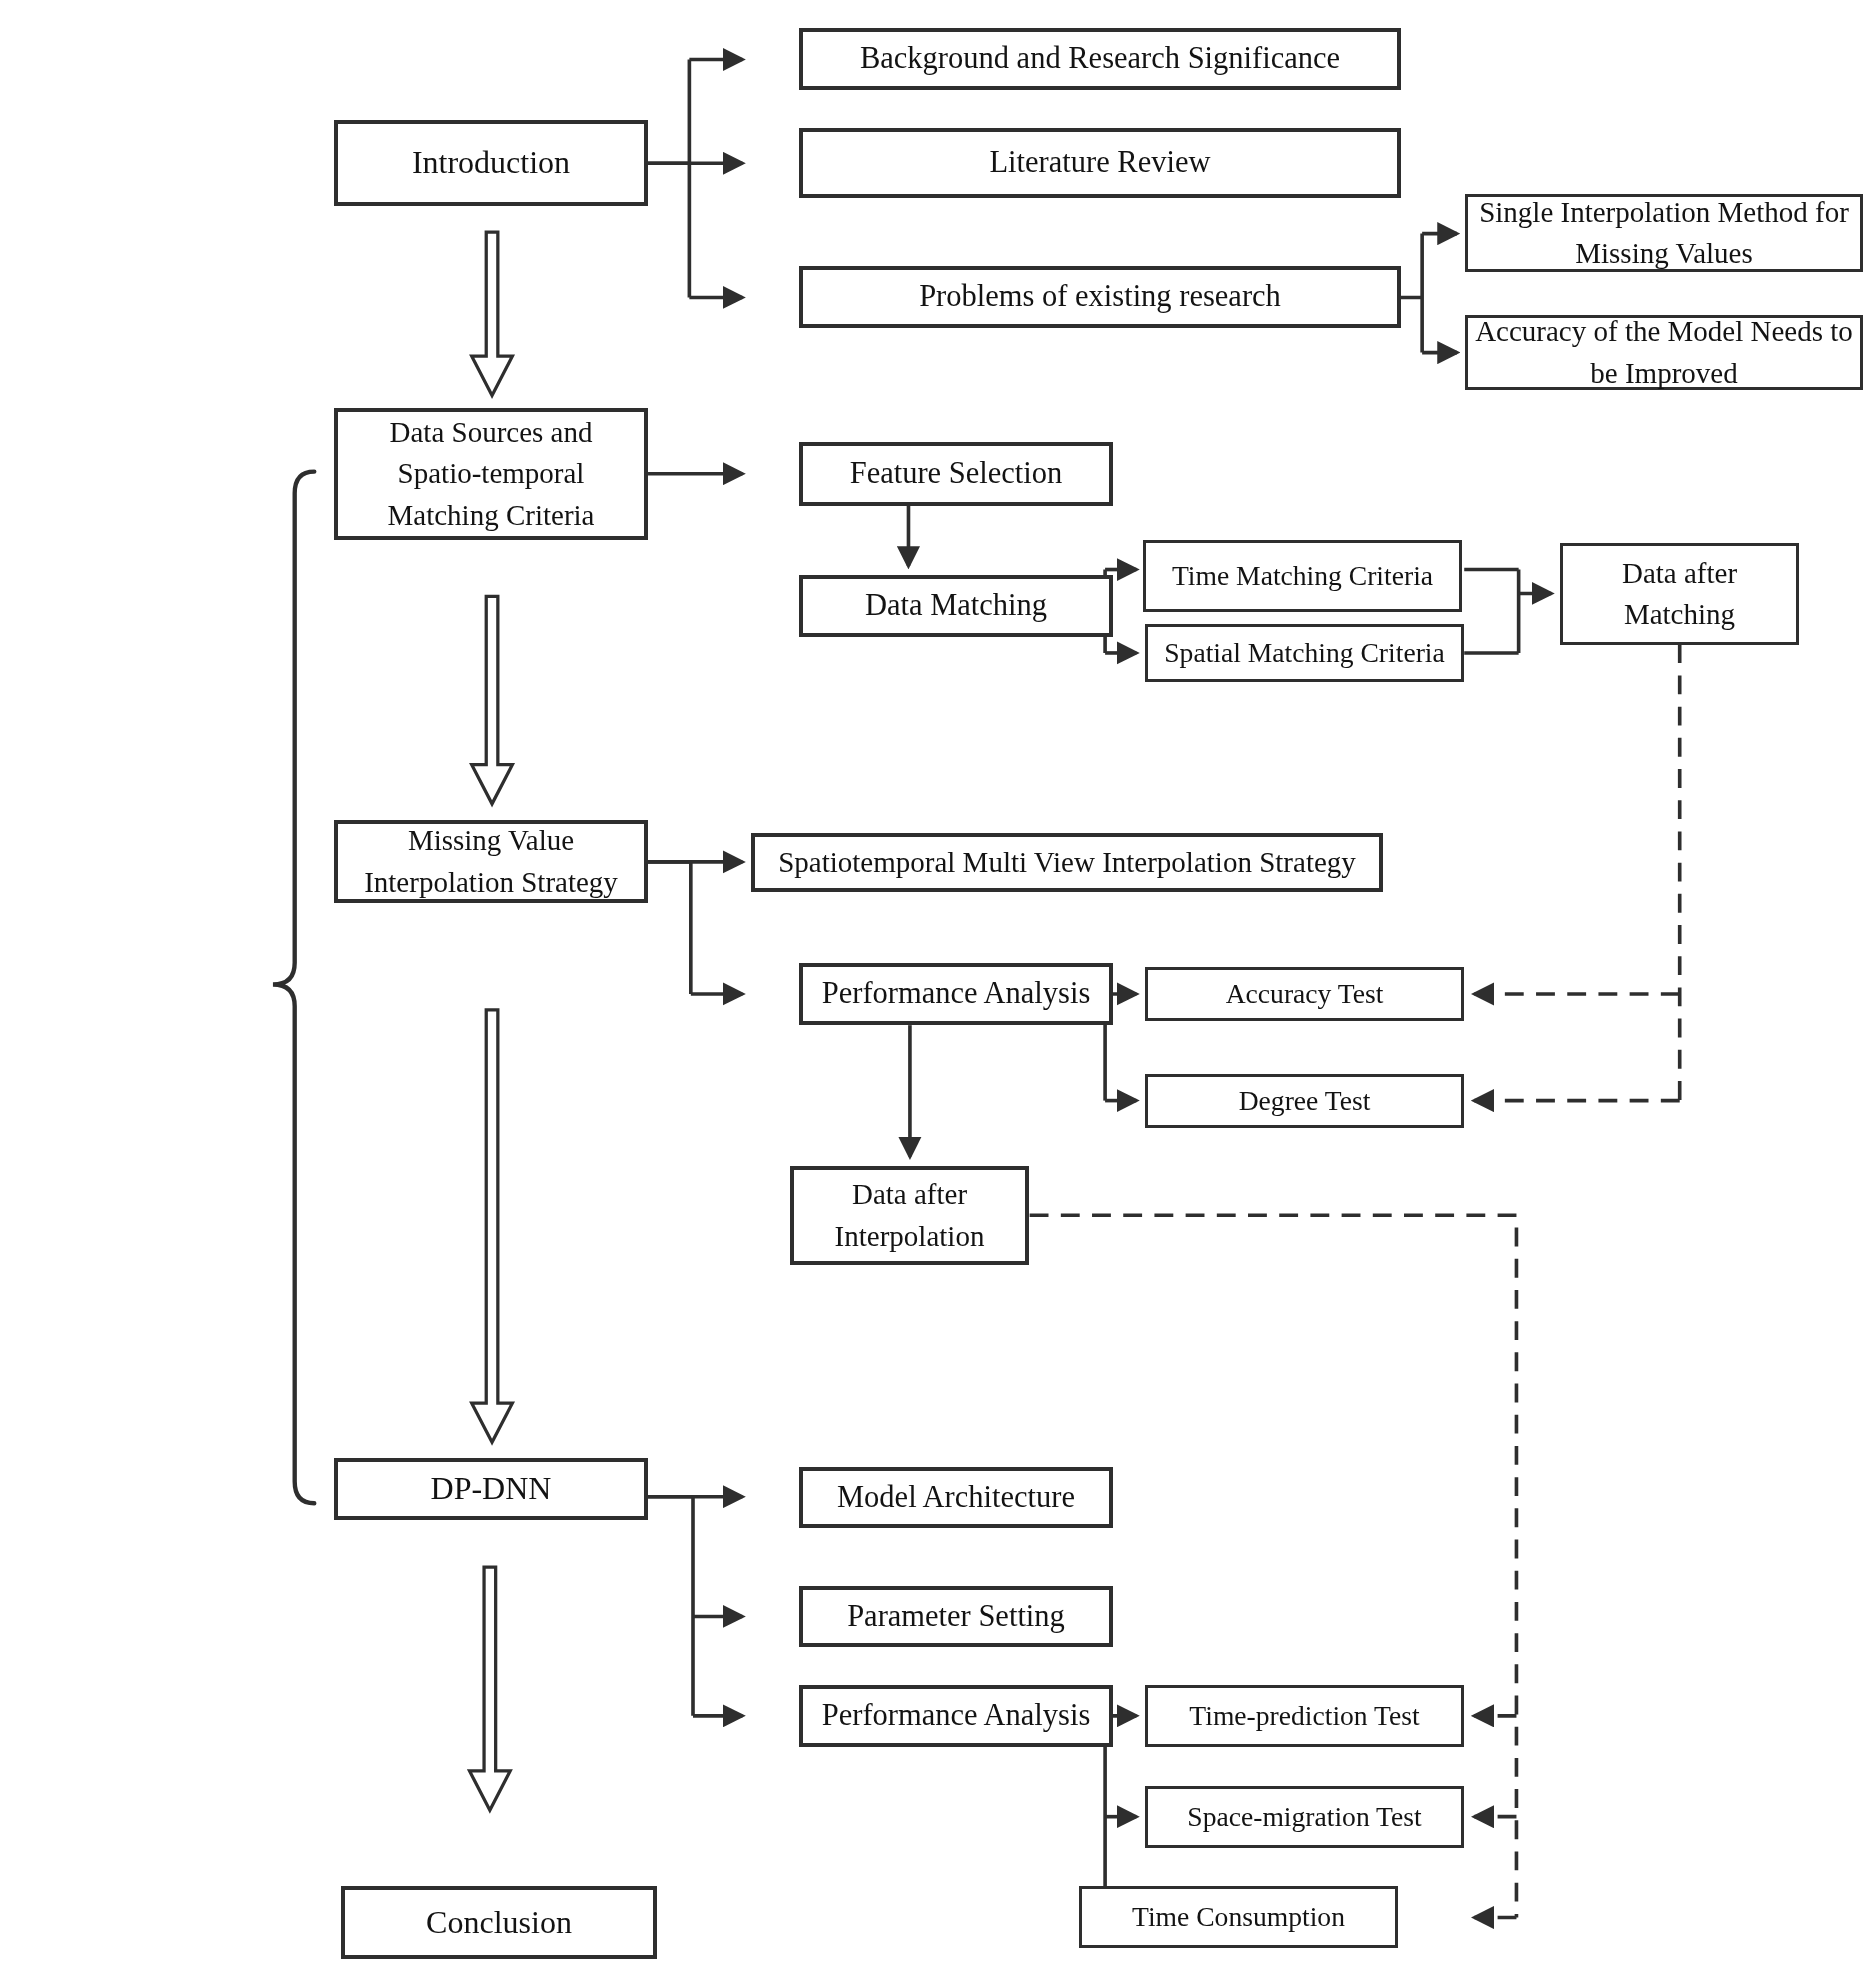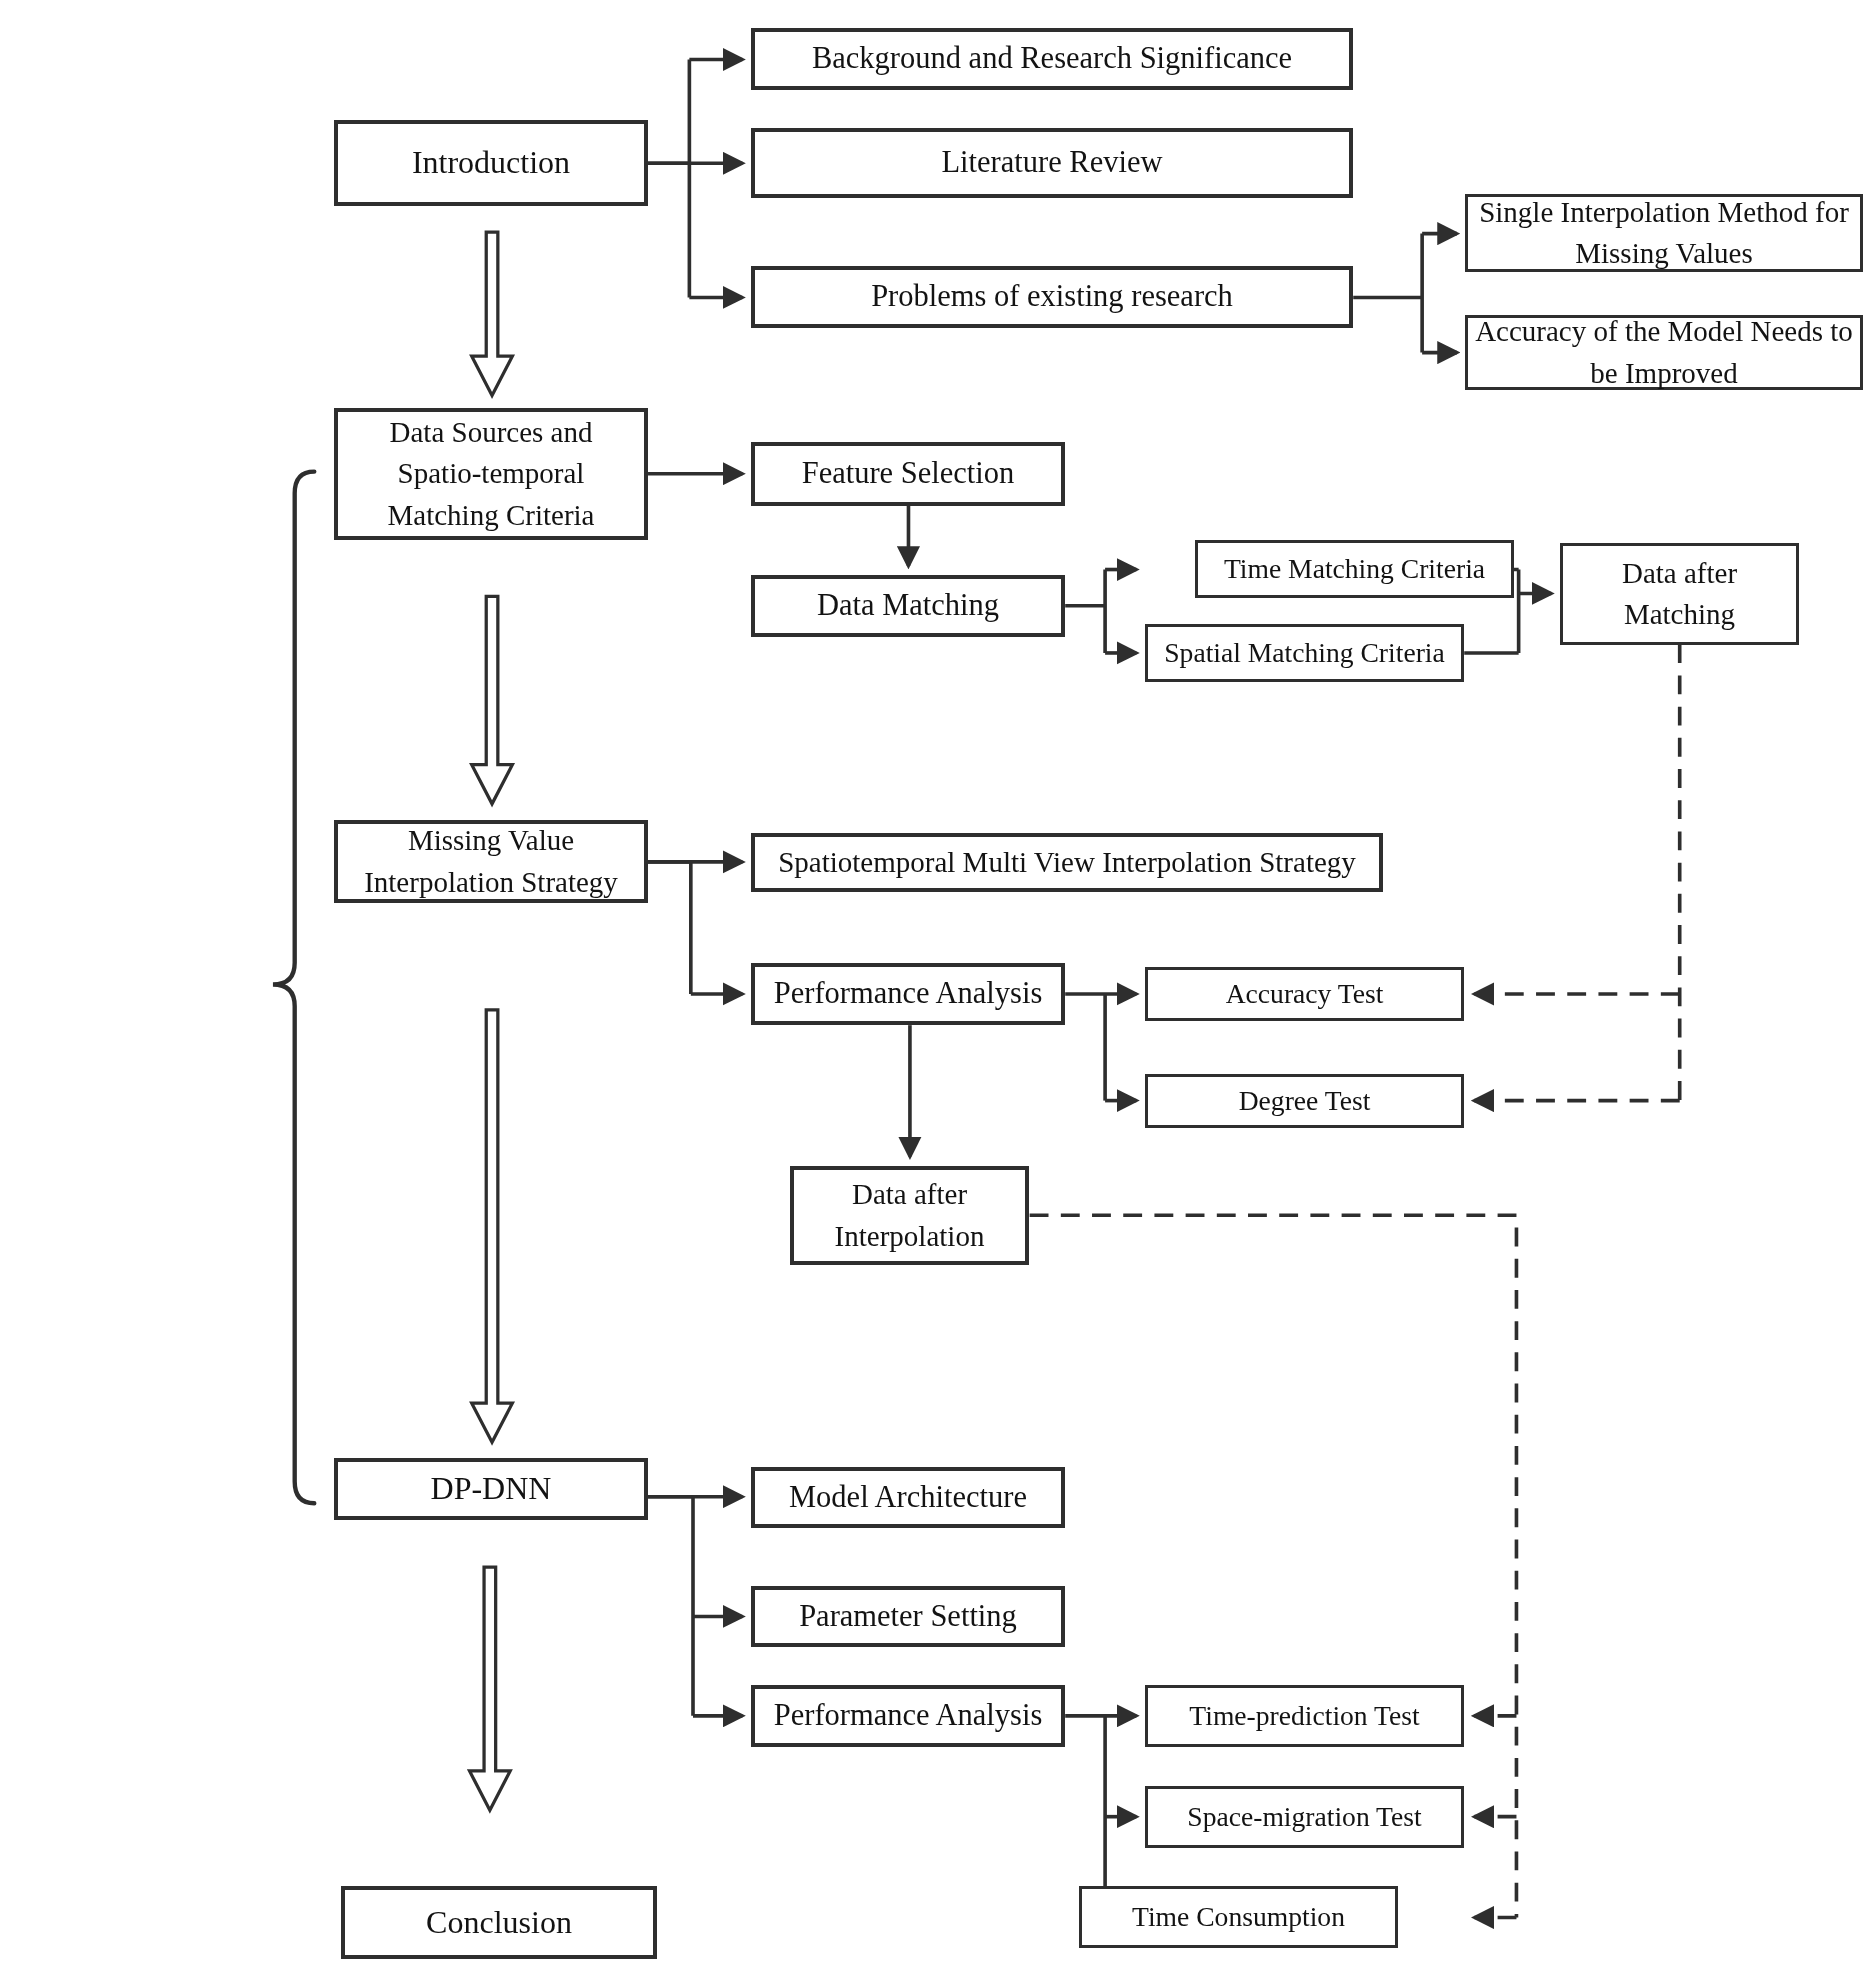--- a/index.html
+++ b/index.html
@@ -30,21 +30,21 @@
     display: flex;
     align-items: center;
     justify-content: center;
     text-align: center;
     color: #131313;
     white-space: pre-line;
     line-height: 1.42;
   }
   .bw4 { border-width: 3.6px; }
   .fs44 { font-size: 32px; }
-  .fs42 { font-size: 30.5px; }
+  .fs42 { font-size: 30.5px; margin-left: 48px; }
   .fs40 { font-size: 29px; }
   .fs38 { font-size: 27.6px; }
   .side-label {
     position: absolute;
     left: 5.8px;
     top: 920px;
     width: 261px;
     text-align: right;
     font-style: italic;
     font-size: 42px;
@@ -142,21 +142,21 @@
   <div class="node fs42" style="left:751px;top:442px;width:314px;height:64px">Feature Selection</div>
   <div class="node fs42" style="left:751px;top:575px;width:314px;height:62px">Data Matching</div>
   <div class="node fs40" style="left:751px;top:833px;width:632px;height:59px">Spatiotemporal Multi View Interpolation Strategy</div>
   <div class="node fs42" style="left:751px;top:963px;width:314px;height:62px">Performance Analysis</div>
   <div class="node fs40" style="left:790px;top:1166px;width:239px;height:99px">Data after
 Interpolation</div>
   <div class="node fs42" style="left:751px;top:1467px;width:314px;height:61px">Model Architecture</div>
   <div class="node fs42" style="left:751px;top:1586px;width:314px;height:61px">Parameter Setting</div>
   <div class="node fs42" style="left:751px;top:1685px;width:314px;height:62px">Performance Analysis</div>
 
-  <div class="node fs38 bw4" style="left:1195px;top:540px;width:319px;height:58px">Time Matching Criteria</div>
+  <div class="node fs38 bw4" style="left:1143px;top:540px;width:319px;height:72px">Time Matching Criteria</div>
   <div class="node fs38 bw4" style="left:1145px;top:624px;width:319px;height:58px">Spatial Matching Criteria</div>
   <div class="node fs38 bw4" style="left:1145px;top:967px;width:319px;height:54px">Accuracy Test</div>
   <div class="node fs38 bw4" style="left:1145px;top:1074px;width:319px;height:54px">Degree Test</div>
   <div class="node fs38 bw4" style="left:1145px;top:1685px;width:319px;height:62px">Time-prediction Test</div>
   <div class="node fs38 bw4" style="left:1145px;top:1786px;width:319px;height:62px">Space-migration Test</div>
   <div class="node fs38 bw4" style="left:1079px;top:1886px;width:319px;height:62px">Time Consumption</div>
 
   <div class="node fs40 bw4" style="left:1465px;top:194px;width:398px;height:78px">Single Interpolation Method for
 Missing Values</div>
   <div class="node fs40 bw4" style="left:1465px;top:315px;width:398px;height:75px">Accuracy of the Model Needs to

